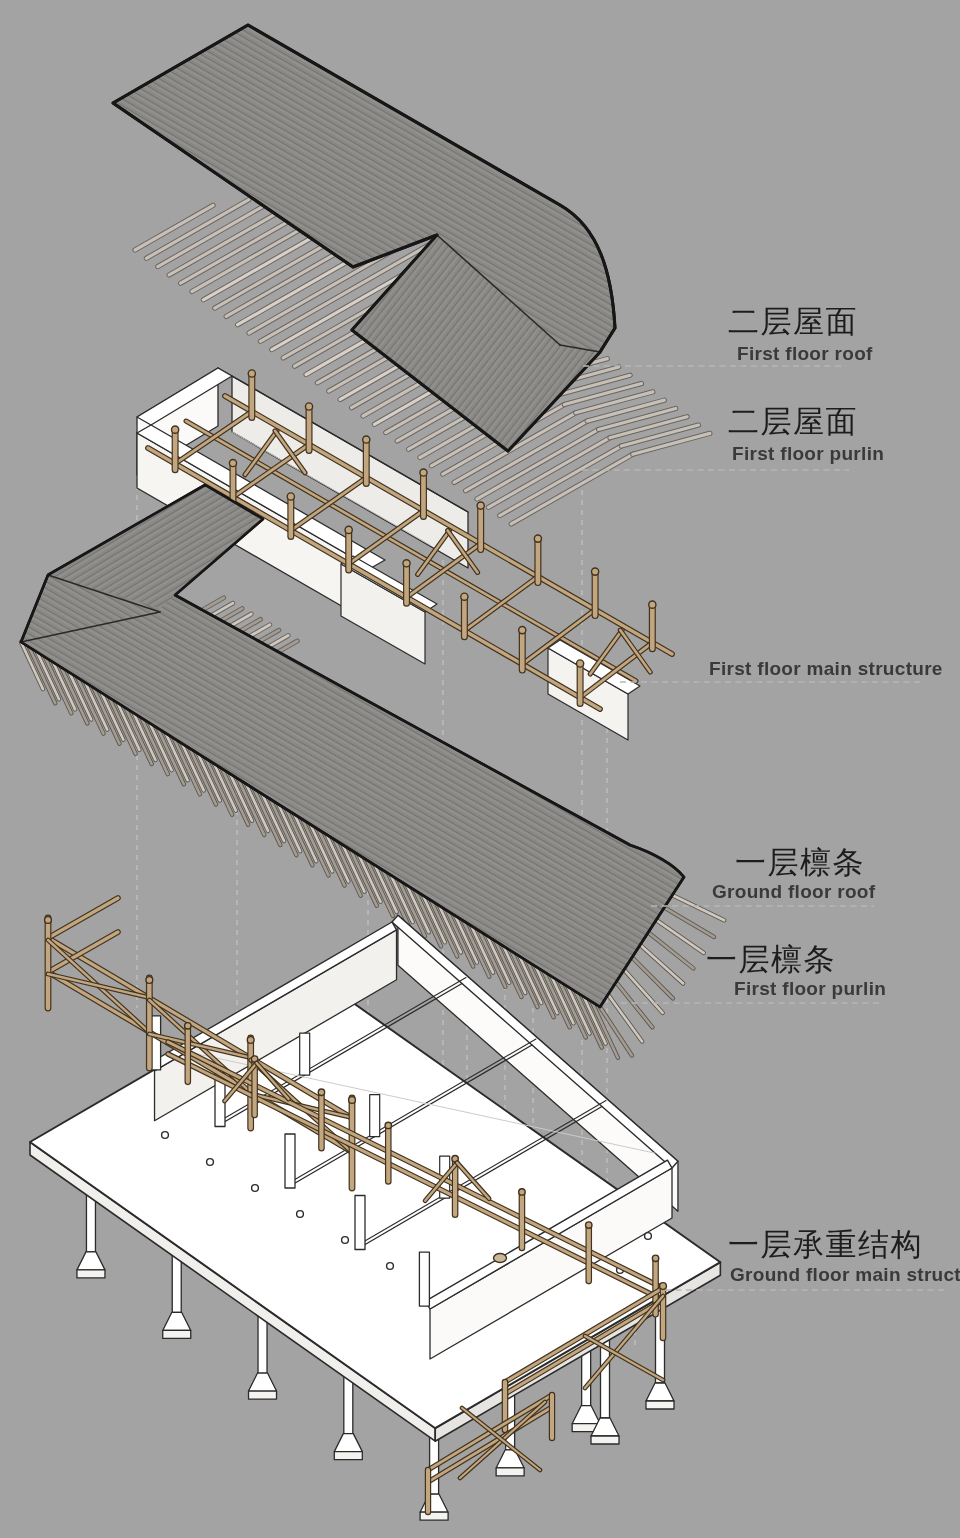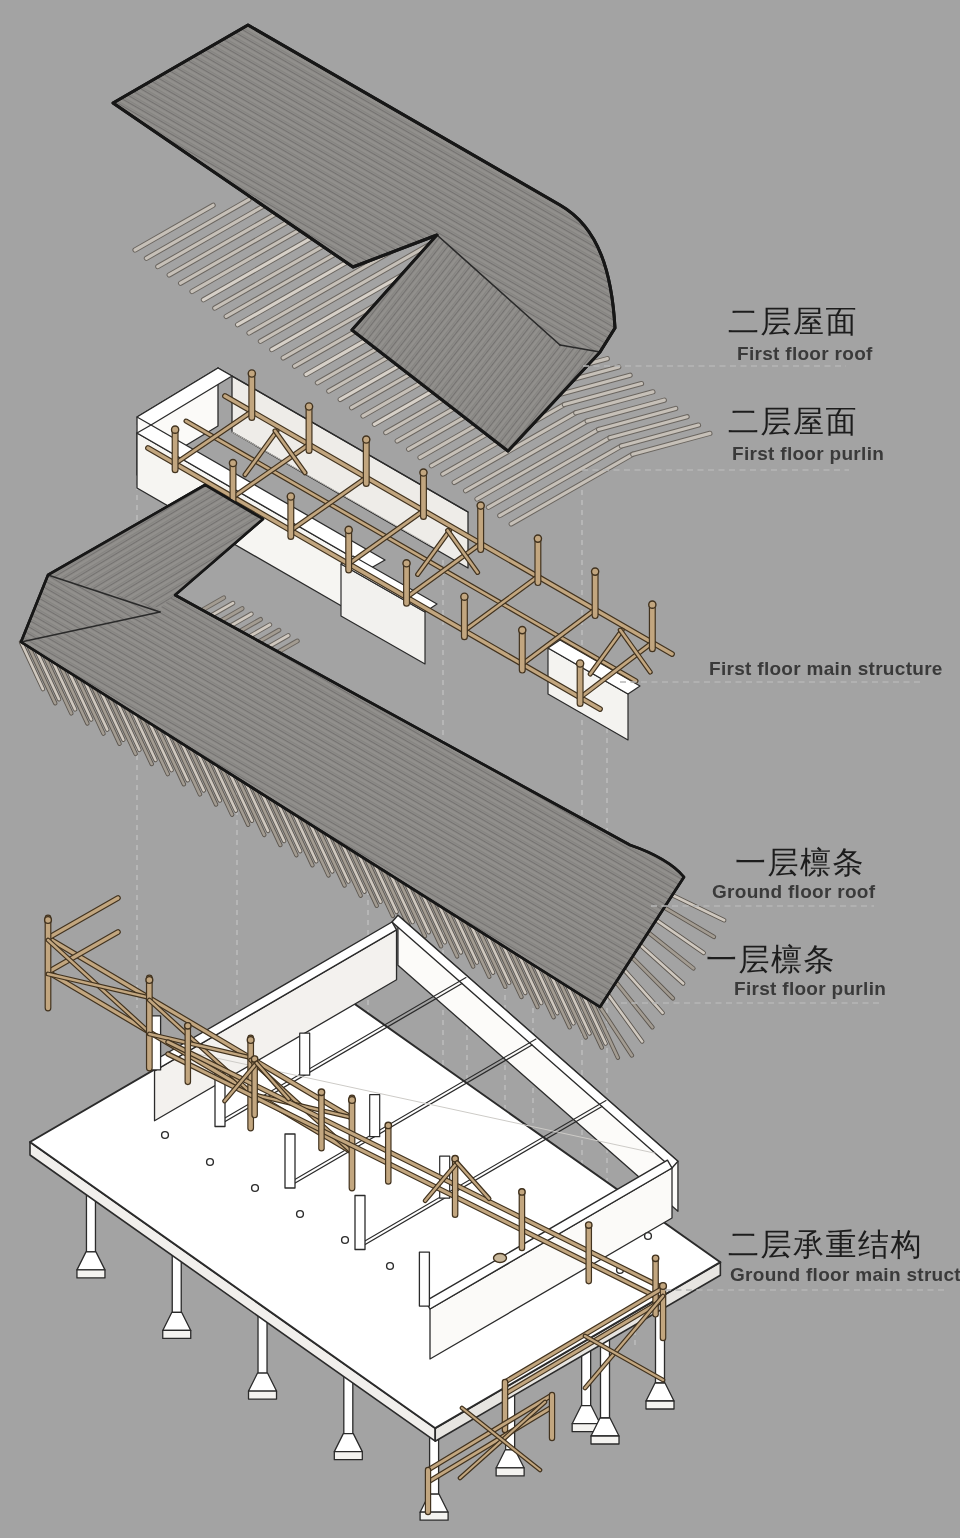--- a/index.html
+++ b/index.html
@@ -630,15 +630,15 @@
   <div class="lbl lbl-en" style="left:732px;top:444px">First floor purlin</div>
 
   <div class="lbl lbl-en" style="left:709px;top:659px">First floor main structure</div>
 
   <div class="lbl lbl-zh" style="left:735px;top:847px">一层檩条</div>
   <div class="lbl lbl-en" style="left:712px;top:882px">Ground floor roof</div>
 
   <div class="lbl lbl-zh" style="left:706px;top:944px">一层檩条</div>
   <div class="lbl lbl-en" style="left:734px;top:979px">First floor purlin</div>
 
-  <div class="lbl lbl-zh" style="left:728px;top:1229px">二层承重结构</div>
+  <div class="lbl lbl-zh" style="left:728px;top:1229px">一层承重结构</div>
   <div class="lbl lbl-en" style="left:730px;top:1265px">Ground floor main structure</div>
 </div>
 
 </body></html>

